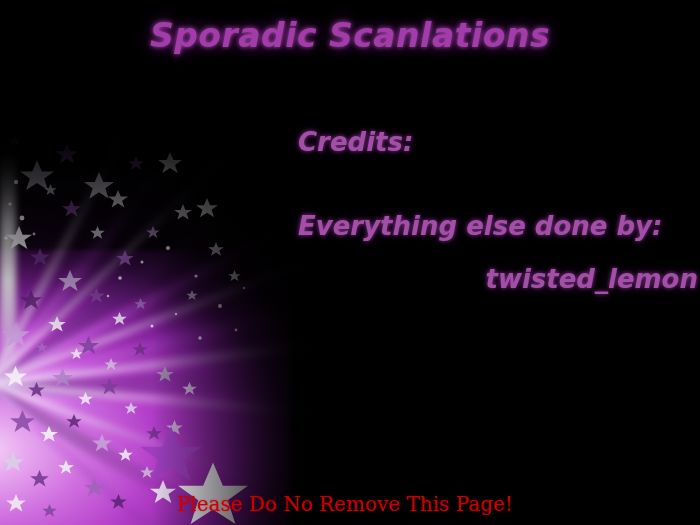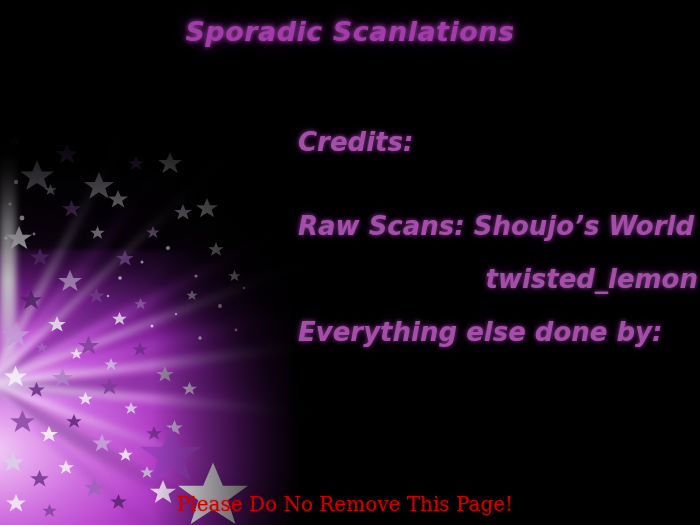--- a/index.html
+++ b/index.html
@@ -104,21 +104,21 @@
   
   #title {
     position: absolute;
     left: 0;
     top: 16px;
     width: 700px;
     text-align: center;
     font-family: "DejaVu Sans", sans-serif;
     font-style: italic;
     font-weight: bold;
-    font-size: 27px;
+    font-size: 33px;
     letter-spacing: 0.5px;
     color: #a23ca8;
     text-shadow:
       0 0 5px rgba(190,80,200,0.85),
       0 0 14px rgba(150,40,165,0.55),
       0 0 26px rgba(110,20,130,0.35);
     white-space: nowrap;
   }
 
   #credits-block {
@@ -279,20 +279,19 @@
     </svg>
 
     <div class="vignette"></div>
   </div>
 
   <div id="title">Sporadic Scanlations</div>
 
   <div id="credits-block">
     <span class="cred-line">Credits:</span>
     <span class="cred-gap"></span>
-    <span class="cred-line">Raw Scans: Shoujo’s World</span>
+    <span class="cred-line">Everything else done by:</span>
     <span class="cred-line right">twisted_lemon</span>
-    <span class="cred-line">Everything else done by:</span>
   </div>
 
   <div id="footer-note">Please Do No Remove This Page!</div>
 
 </div>
 
 </body></html>

